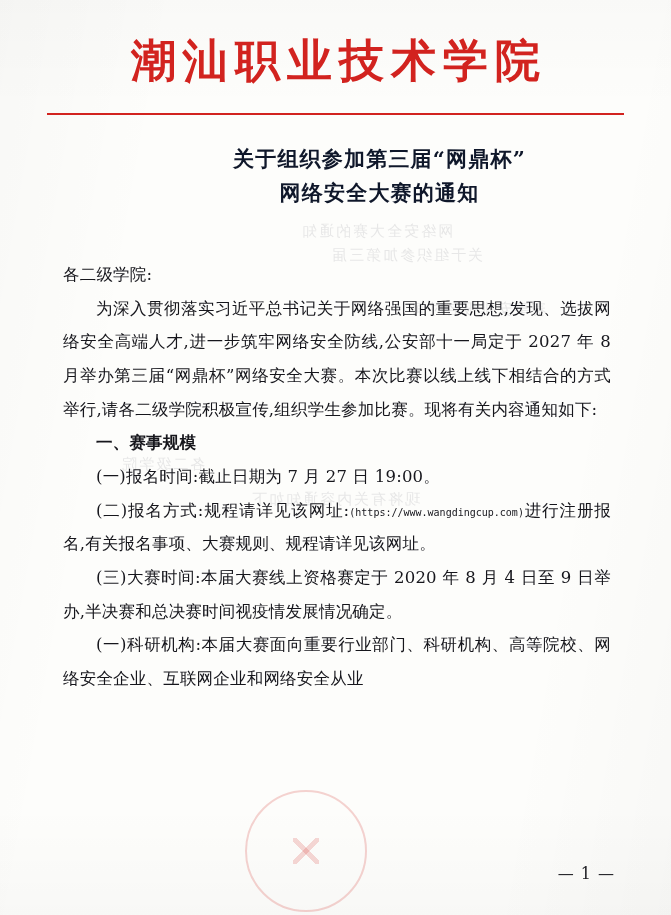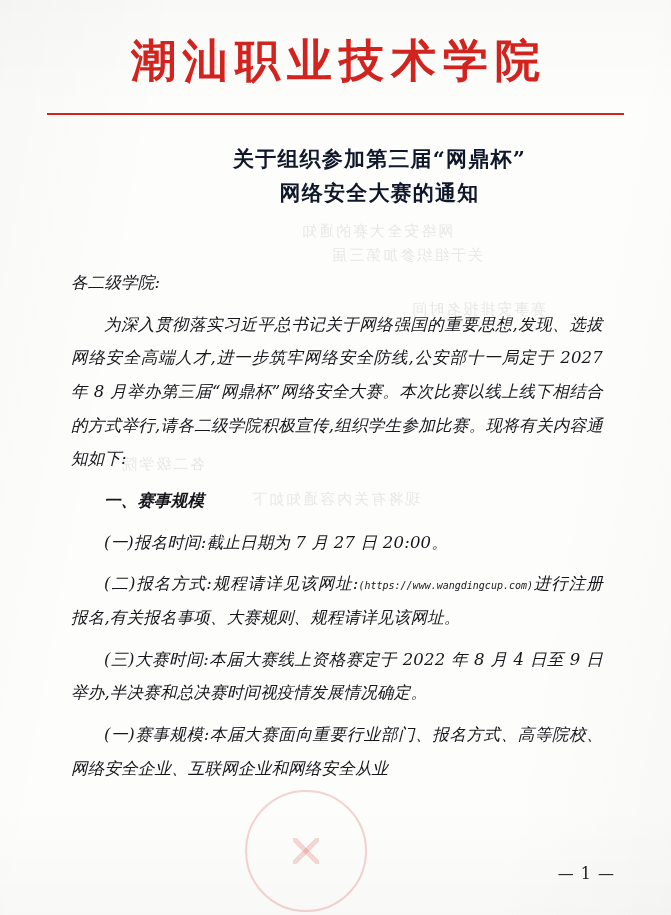--- a/index.html
+++ b/index.html
@@ -83,23 +83,22 @@
     left: 63px;
     width: 548px;
     color: #16161c;
     font-size: 16.5px;
     line-height: 2.04;
     letter-spacing: 0.2px;
     text-align: justify;
     text-justify: inter-ideograph;
   }
   .body-text p {
-    margin: 8px;
+    margin: 0;
     font-family: "DejaVu Serif", "Liberation Serif", serif;
-    font-style: italic;
   }
   .p-indent { text-indent: 2em; }
   .p-head { text-indent: 2em; font-weight: bold; }
   .mono-url {
     font-family: "DejaVu Sans Mono", "Liberation Mono", monospace;
     font-size: 10px;
     letter-spacing: 0px;
   }
 
   
@@ -170,23 +169,23 @@
 
   <div class="doc-title">
     <div class="line">关于组织参加第三届“网鼎杯”</div>
     <div class="line">网络安全大赛的通知</div>
   </div>
 
   <div class="body-text">
     <p>各二级学院:</p>
     <p class="p-indent">为深入贯彻落实习近平总书记关于网络强国的重要思想,发现、选拔网络安全高端人才,进一步筑牢网络安全防线,公安部十一局定于 2027 年 8 月举办第三届“网鼎杯”网络安全大赛。本次比赛以线上线下相结合的方式举行,请各二级学院积极宣传,组织学生参加比赛。现将有关内容通知如下:</p>
     <p class="p-head">一、赛事规模</p>
-    <p class="p-indent">(一)报名时间:截止日期为 7 月 27 日 20:00。</p>
+    <p class="p-indent">(一)报名时间:截止日期为 7 月 27 日 19:00。</p>
     <p class="p-indent"><span>(二)报名方式:规程请详见该网址:</span><span class="mono-url">(https://www.wangdingcup.com)</span><span>进行注册报名,有关报名事项、大赛规则、规程请详见该网址。</span></p>
-    <p class="p-indent">(三)大赛时间:本届大赛线上资格赛定于 2022 年 8 月 4 日至 9 日举办,半决赛和总决赛时间视疫情发展情况确定。</p>
-    <p class="p-indent">(一)赛事规模:本届大赛面向重要行业部门、报名方式、高等院校、网络安全企业、互联网企业和网络安全从业</p>
+    <p class="p-indent">(三)大赛时间:本届大赛线上资格赛定于 2020 年 8 月 4 日至 9 日举办,半决赛和总决赛时间视疫情发展情况确定。</p>
+    <p class="p-indent">(一)科研机构:本届大赛面向重要行业部门、科研机构、高等院校、网络安全企业、互联网企业和网络安全从业</p>
   </div>
 
   <div class="seal"></div>
 
   <div class="page-number">— 1 —</div>
 
 </div>
 
 </body></html>

